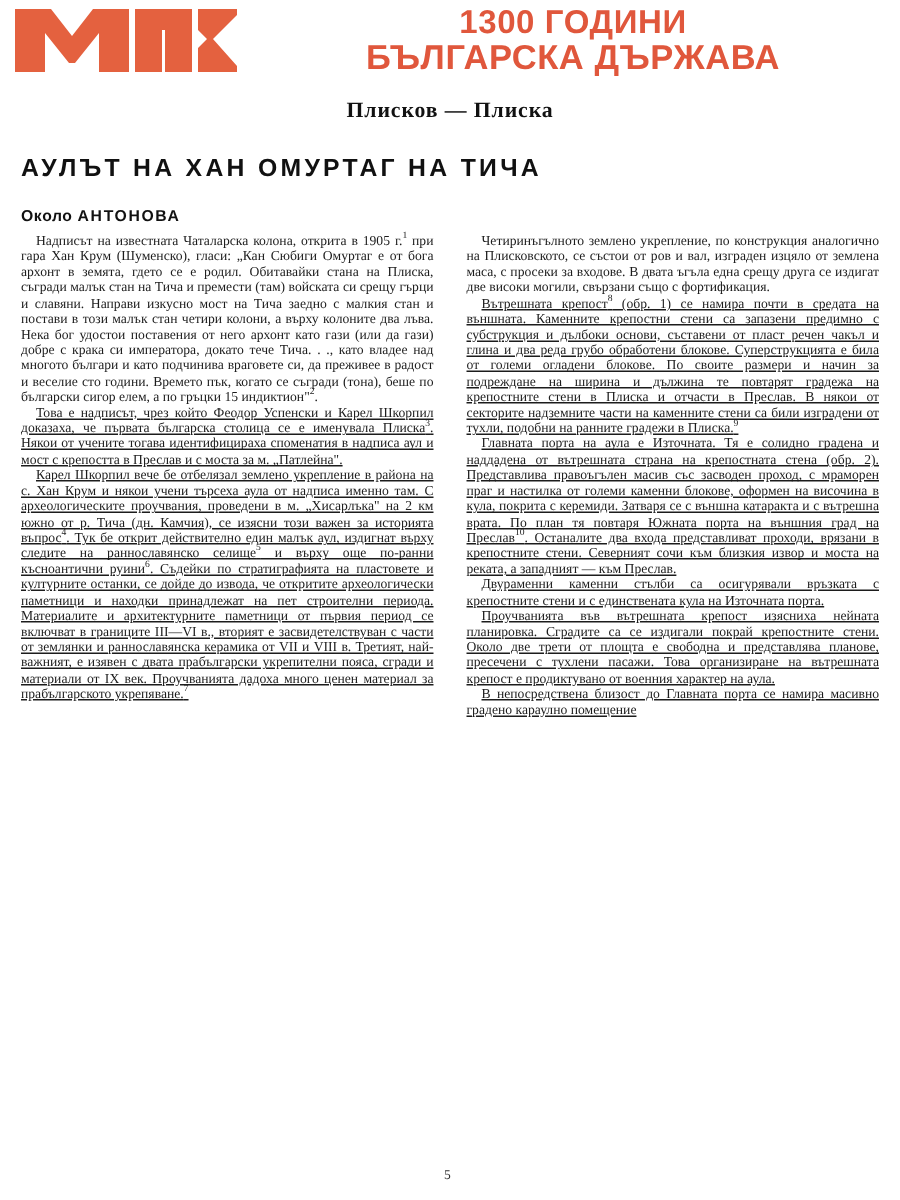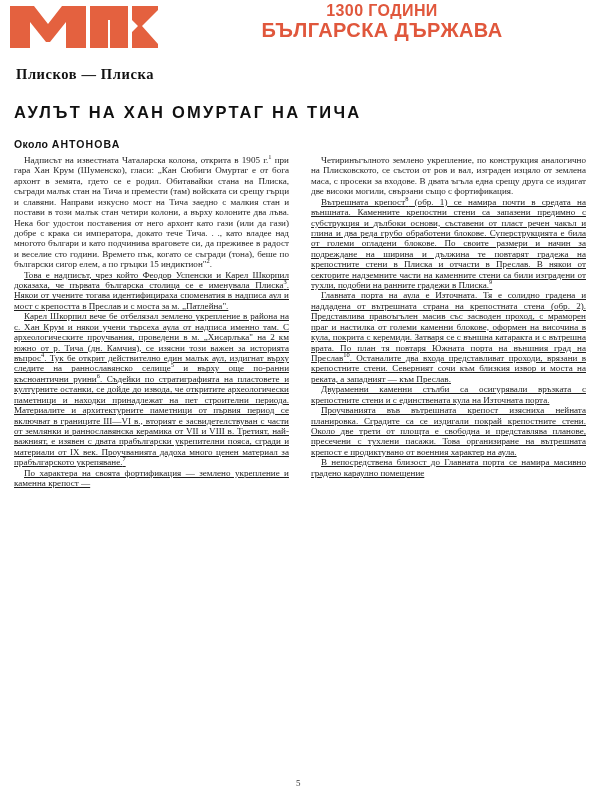--- a/index.html
+++ b/index.html
@@ -44,32 +44,32 @@
     width: 340px;
     text-align: center;
   }
   .mast-line {
     font-family: "Liberation Sans", "DejaVu Sans", sans-serif;
     font-weight: bold;
     color: #e0573c;
     letter-spacing: 0.4px;
     line-height: 1.05;
   }
-  .mast-line-1 { font-size: 16px; }
-  .mast-line-2 { font-size: 20px; }
+  .mast-line-1 { font-size: 22px; }
+  .mast-line-2 { font-size: 23px; }
 
   
   .series-title {
+    text-align: center;
     font-family: "Liberation Serif", "DejaVu Serif", serif;
     font-weight: bold;
     font-size: 14.5px;
     letter-spacing: 0.6px;
     margin: 8px 0 0 0;
     color: #111;
-    padding-left: 16px;
   }
 
   
   .article-title {
     margin: 20px 0 0 14px;
     font-family: Liberation Sans, sans-serif;
     font-weight: bold;
     font-size: 16.5px;
     letter-spacing: 2.2px;
     color: #111;
@@ -159,21 +159,20 @@
   <div class="byline">
     <span>Около</span>
     <span class="surname">АНТОНОВА</span>
   </div>
 
   <div class="columns">
     <div class="col" id="col-left">
         <p>Надписът на известната Чаталарска колона, открита в 1905 г.<sup>1</sup> при гара Хан Крум (Шуменско), гласи: „Кан Сюбиги Омуртаг е от бога архонт в земята, гдето се е родил. Обитавайки стана на Плиска, съгради малък стан на Тича и премести (там) войската си срещу гърци и славяни. Направи изкусно мост на Тича заедно с малкия стан и постави в този малък стан четири колони, а върху колоните два лъва. Нека бог удостои поставения от него архонт като гази (или да гази) добре с крака си императора, докато тече Тича. . ., като владее над многото българи и като подчинива враговете си, да преживее в радост и веселие сто години. Времето пък, когато се съгради (тона), беше по български сигор елем, а по гръцки 15 индиктион"<sup>2</sup>.</p>
         <p>Това е надписът, чрез който Феодор Успенски и Карел Шкорпил доказаха, че първата българска столица се е именувала Плиска<sup>3</sup>. Някои от учените тогава идентифицираха споменатия в надписа аул и мост с крепостта в Преслав и с моста за м. „Патлейна".</p>
         <p>Карел Шкорпил вече бе отбелязал землено укрепление в района на с. Хан Крум и някои учени търсеха аула от надписа именно там. С археологическите проучвания, проведени в м. „Хисарлъка" на 2 км южно от р. Тича (дн. Камчия), се изясни този важен за историята въпрос<sup>4</sup>. Тук бе открит действително един малък аул, издигнат върху следите на раннославянско селище<sup>5</sup> и върху още по-ранни късноантични руини<sup>6</sup>. Съдейки по стратиграфията на пластовете и културните останки, се дойде до извода, че откритите археологически паметници и находки принадлежат на пет строителни периода. Материалите и архитектурните паметници от първия период се включват в границите III—VI в., вторият е засвидетелствуван с части от землянки и раннославянска керамика от VII и VIII в. Третият, най-важният, е изявен с двата прабългарски укрепителни пояса, сгради и материали от IX век. Проучванията дадоха много ценен материал за прабългарското укрепяване.<sup>7</sup></p>
-        <p>По характера на своята фортификация — землено укрепление и каменна крепост —</p>
       </div>
     <div class="col" id="col-right">
         <p>Четиринъгълното землено укрепление, по конструкция аналогично на Плисковското, се състои от ров и вал, изграден изцяло от землена маса, с просеки за входове. В двата ъгъла една срещу друга се издигат две високи могили, свързани също с фортификация.</p>
         <p>Вътрешната крепост<sup>8</sup> (обр. 1) се намира почти в средата на външната. Каменните крепостни стени са запазени предимно с субструкция и дълбоки основи, съставени от пласт речен чакъл и глина и два реда грубо обработени блокове. Суперструкцията е била от големи огладени блокове. По своите размери и начин за подреждане на ширина и дължина те повтарят градежа на крепостните стени в Плиска и отчасти в Преслав. В някои от секторите надземните части на каменните стени са били изградени от тухли, подобни на ранните градежи в Плиска.<sup>9</sup></p>
         <p>Главната порта на аула е Източната. Тя е солидно градена и наддадена от вътрешната страна на крепостната стена (обр. 2). Представлива правоъгълен масив със засводен проход, с мраморен праг и настилка от големи каменни блокове, оформен на височина в кула, покрита с керемиди. Затваря се с външна катаракта и с вътрешна врата. По план тя повтаря Южната порта на външния град на Преслав<sup>10</sup>. Останалите два входа представливат проходи, врязани в крепостните стени. Северният сочи към близкия извор и моста на реката, а западният — към Преслав.</p>
         <p>Двураменни каменни стълби са осигурявали връзката с крепостните стени и с единствената кула на Източната порта.</p>
         <p>Проучванията във вътрешната крепост изясниха нейната планировка. Сградите са се издигали покрай крепостните стени. Около две трети от площта е свободна и представлява планове, пресечени с тухлени пасажи. Това организиране на вътрешната крепост е продиктувано от военния характер на аула.</p>
         <p>В непосредствена близост до Главната порта се намира масивно градено караулно помещение</p>
       </div>
   </div>

